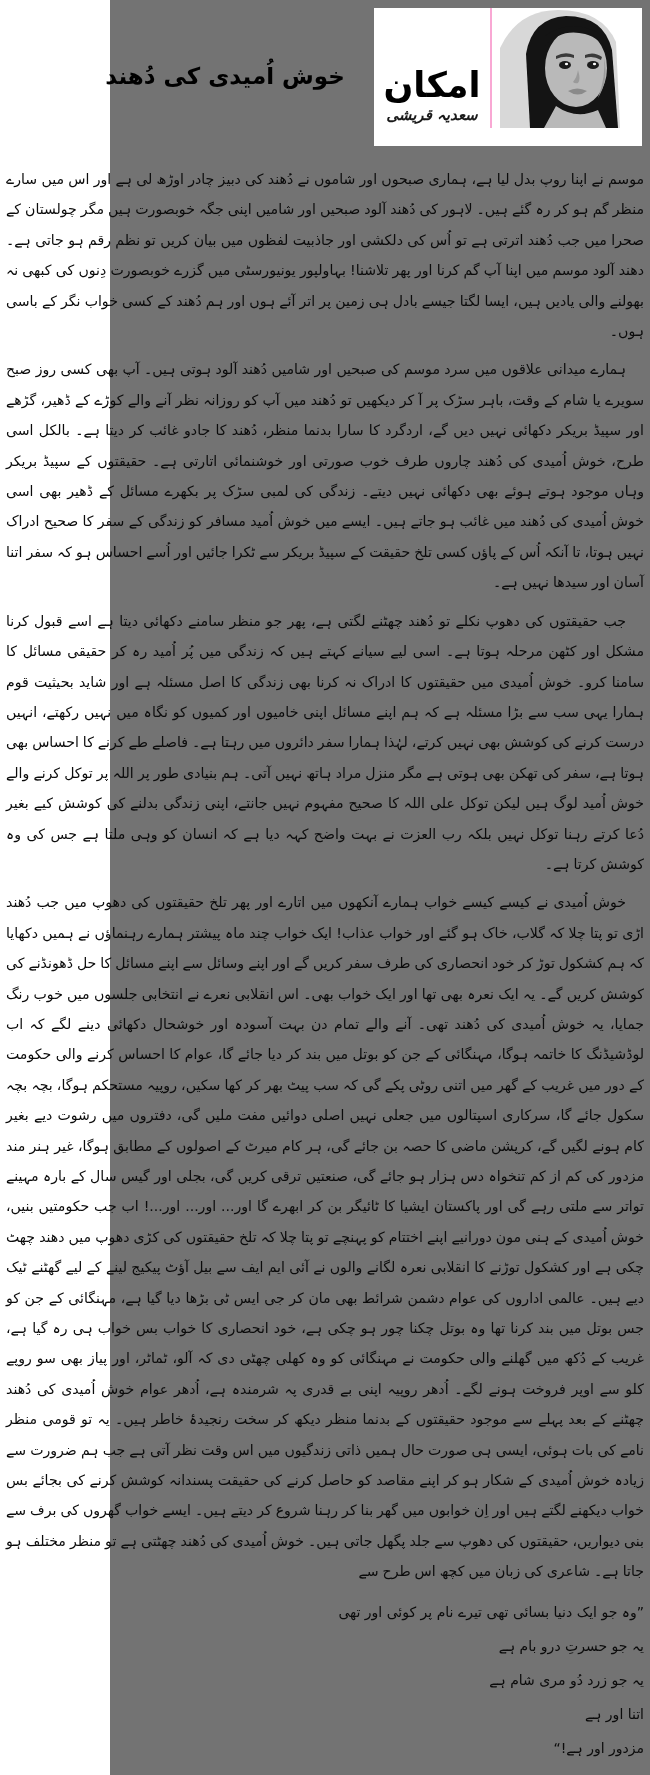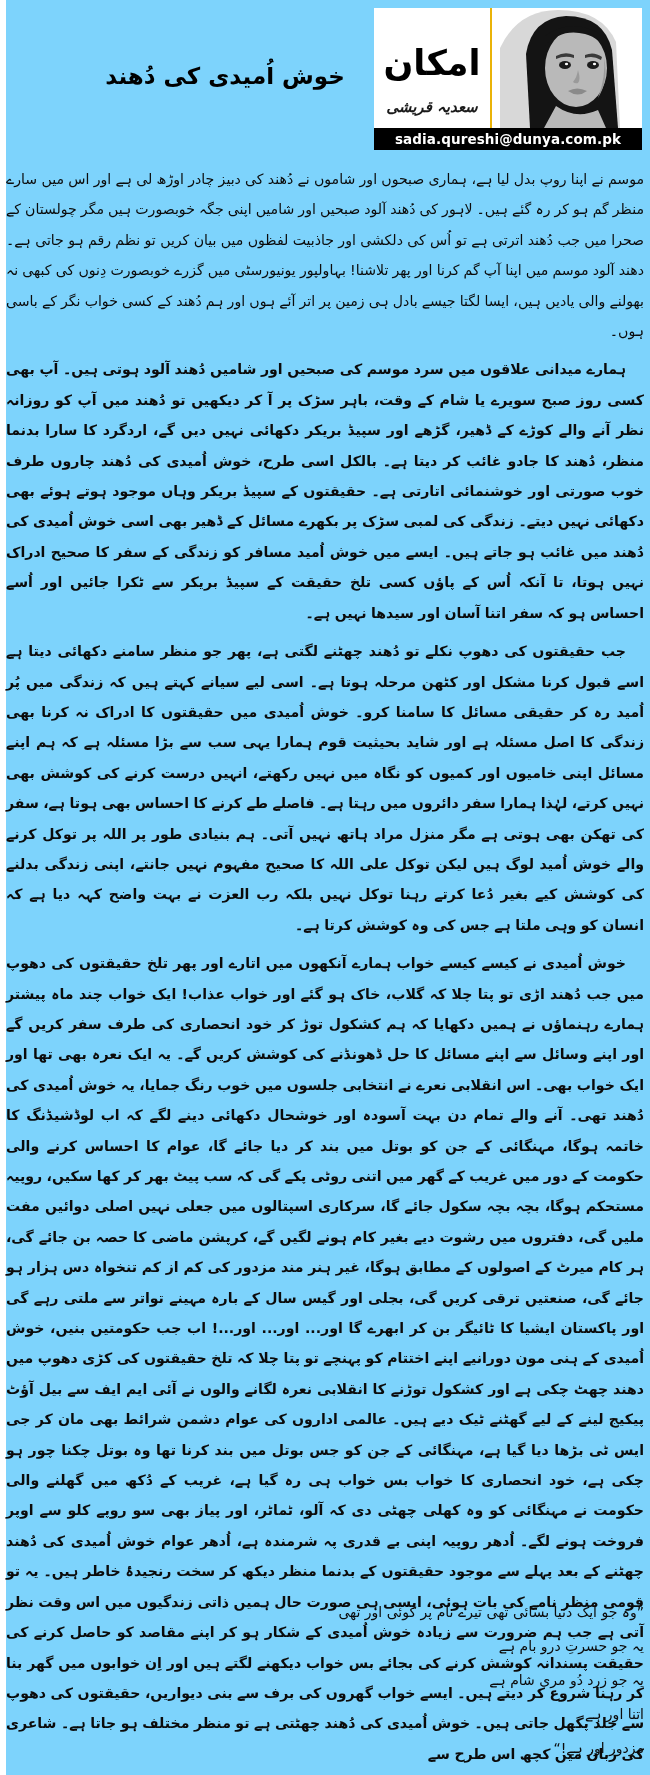--- a/index.html
+++ b/index.html
@@ -12,25 +12,25 @@
     width: 650px;
     height: 1775px;
     position: relative;
     overflow: hidden;
     font-family: "DejaVu Sans", "Liberation Sans", sans-serif;
     color: #111111;
   }
 
   .page {
     position: relative;
-    width: 644px;
+    width: 540px;
     height: 1775px;
     box-sizing: border-box;
     padding: 0;
-    background: #7dd3fc;
+    background: #737373;
   }
 
   
   .masthead {
     position: relative;
     width: 650px;
     height: 152px;
     display: block;
   }
 
@@ -54,43 +54,43 @@
   }
   .author-photo svg { display:block; width:150px; height:120px; }
 
   .brand-box {
     position: absolute;
     top: 0;
     right: 150px;
     width: 118px;
     height: 120px;
     background: #ffffff;
-    border-right: 2px solid #eab308;
+    border-right: 2px solid #f9a8d4;
     display: flex;
     flex-direction: column;
     align-items: center;
     justify-content: flex-end;
-    padding-bottom: 12px;
+    padding-bottom: 4px;
     box-sizing: border-box;
   }
   .brand-title {
     font-family: "DejaVu Sans", sans-serif;
     font-size: 35px;
     font-weight: 700;
     line-height: 1.05;
     color: #000;
     letter-spacing: 0px;
     direction: rtl;
   }
   .brand-author {
     font-family: "DejaVu Sans", sans-serif;
     font-size: 15px;
     font-weight: 600;
     color: #1a1a1a;
-    margin-top: 16px;
+    margin-top: 2px;
     direction: rtl;
     font-style: italic;
   }
 
   .email-bar {
     position: absolute;
     top: 120px;
     right: 0;
     width: 268px;
     height: 22px;
@@ -139,21 +139,20 @@
   }
 
   .article p {
     margin: 8px 0 0 0;
     text-align: justify;
     text-align-last: right;
     text-justify: inter-word;
   }
   .article p.indent {
     text-indent: 18px;
-    font-weight: bold;
   }
 
   
   .poetry {
     position: absolute;
     right: 6px;
     left: 6px;
     top: 1595px;
     direction: rtl;
     text-align: right;
@@ -217,21 +216,20 @@
 
           <path class="ph-shade" d="M112 50 q5 22 -6 40 q8 -22 6 -40 Z"></path>
         </svg>
       </div>
 
       <div class="brand-box">
         <div class="brand-title">امکان</div>
         <div class="brand-author">سعدیہ قریشی</div>
       </div>
 
-      <div class="email-bar">sadia.qureshi@dunya.com.pk</div>
     </div>
   </div>
 
   <div class="article">
     <p>موسم نے اپنا روپ بدل لیا ہے، ہماری صبحوں اور شاموں نے دُھند کی دبیز چادر اوڑھ لی ہے اور اس میں سارے منظر گم ہو کر رہ گئے ہیں۔ لاہور کی دُھند آلود صبحیں اور شامیں اپنی جگہ خوبصورت ہیں مگر چولستان کے صحرا میں جب دُھند اترتی ہے تو اُس کی دلکشی اور جاذبیت لفظوں میں بیان کریں تو نظم رقم ہو جاتی ہے۔ دھند آلود موسم میں اپنا آپ گم کرنا اور پھر تلاشنا! بہاولپور یونیورسٹی میں گزرے خوبصورت دِنوں کی کبھی نہ بھولنے والی یادیں ہیں، ایسا لگتا جیسے بادل ہی زمین پر اتر آئے ہوں اور ہم دُھند کے کسی خواب نگر کے باسی ہوں۔</p>
     <p class="indent">ہمارے میدانی علاقوں میں سرد موسم کی صبحیں اور شامیں دُھند آلود ہوتی ہیں۔ آپ بھی کسی روز صبح سویرے یا شام کے وقت، باہر سڑک پر آ کر دیکھیں تو دُھند میں آپ کو روزانہ نظر آنے والے کوڑے کے ڈھیر، گڑھے اور سپیڈ بریکر دکھائی نہیں دیں گے، اردگرد کا سارا بدنما منظر، دُھند کا جادو غائب کر دیتا ہے۔ بالکل اسی طرح، خوش اُمیدی کی دُھند چاروں طرف خوب صورتی اور خوشنمائی اتارتی ہے۔ حقیقتوں کے سپیڈ بریکر وہاں موجود ہوتے ہوئے بھی دکھائی نہیں دیتے۔ زندگی کی لمبی سڑک پر بکھرے مسائل کے ڈھیر بھی اسی خوش اُمیدی کی دُھند میں غائب ہو جاتے ہیں۔ ایسے میں خوش اُمید مسافر کو زندگی کے سفر کا صحیح ادراک نہیں ہوتا، تا آنکہ اُس کے پاؤں کسی تلخ حقیقت کے سپیڈ بریکر سے ٹکرا جائیں اور اُسے احساس ہو کہ سفر اتنا آسان اور سیدھا نہیں ہے۔</p>
     <p class="indent">جب حقیقتوں کی دھوپ نکلے تو دُھند چھٹنے لگتی ہے، پھر جو منظر سامنے دکھائی دیتا ہے اسے قبول کرنا مشکل اور کٹھن مرحلہ ہوتا ہے۔ اسی لیے سیانے کہتے ہیں کہ زندگی میں پُر اُمید رہ کر حقیقی مسائل کا سامنا کرو۔ خوش اُمیدی میں حقیقتوں کا ادراک نہ کرنا بھی زندگی کا اصل مسئلہ ہے اور شاید بحیثیت قوم ہمارا یہی سب سے بڑا مسئلہ ہے کہ ہم اپنے مسائل اپنی خامیوں اور کمیوں کو نگاہ میں نہیں رکھتے، انہیں درست کرنے کی کوشش بھی نہیں کرتے، لہٰذا ہمارا سفر دائروں میں رہتا ہے۔ فاصلے طے کرنے کا احساس بھی ہوتا ہے، سفر کی تھکن بھی ہوتی ہے مگر منزل مراد ہاتھ نہیں آتی۔ ہم بنیادی طور پر اللہ پر توکل کرنے والے خوش اُمید لوگ ہیں لیکن توکل علی اللہ کا صحیح مفہوم نہیں جانتے، اپنی زندگی بدلنے کی کوشش کیے بغیر دُعا کرتے رہنا توکل نہیں بلکہ رب العزت نے بہت واضح کہہ دیا ہے کہ انسان کو وہی ملتا ہے جس کی وہ کوشش کرتا ہے۔</p>
     <p class="indent">خوش اُمیدی نے کیسے کیسے خواب ہمارے آنکھوں میں اتارے اور پھر تلخ حقیقتوں کی دھوپ میں جب دُھند اڑی تو پتا چلا کہ گلاب، خاک ہو گئے اور خواب عذاب! ایک خواب چند ماہ پیشتر ہمارے رہنماؤں نے ہمیں دکھایا کہ ہم کشکول توڑ کر خود انحصاری کی طرف سفر کریں گے اور اپنے وسائل سے اپنے مسائل کا حل ڈھونڈنے کی کوشش کریں گے۔ یہ ایک نعرہ بھی تھا اور ایک خواب بھی۔ اس انقلابی نعرے نے انتخابی جلسوں میں خوب رنگ جمایا، یہ خوش اُمیدی کی دُھند تھی۔ آنے والے تمام دن بہت آسودہ اور خوشحال دکھائی دینے لگے کہ اب لوڈشیڈنگ کا خاتمہ ہوگا، مہنگائی کے جن کو بوتل میں بند کر دیا جائے گا، عوام کا احساس کرنے والی حکومت کے دور میں غریب کے گھر میں اتنی روٹی پکے گی کہ سب پیٹ بھر کر کھا سکیں، روپیہ مستحکم ہوگا، بچہ بچہ سکول جائے گا، سرکاری اسپتالوں میں جعلی نہیں اصلی دوائیں مفت ملیں گی، دفتروں میں رشوت دیے بغیر کام ہونے لگیں گے، کرپشن ماضی کا حصہ بن جائے گی، ہر کام میرٹ کے اصولوں کے مطابق ہوگا، غیر ہنر مند مزدور کی کم از کم تنخواہ دس ہزار ہو جائے گی، صنعتیں ترقی کریں گی، بجلی اور گیس سال کے بارہ مہینے تواتر سے ملتی رہے گی اور پاکستان ایشیا کا ٹائیگر بن کر ابھرے گا اور... اور... اور...! اب جب حکومتیں بنیں، خوش اُمیدی کے ہنی مون دورانیے اپنے اختتام کو پہنچے تو پتا چلا کہ تلخ حقیقتوں کی کڑی دھوپ میں دھند چھٹ چکی ہے اور کشکول توڑنے کا انقلابی نعرہ لگانے والوں نے آئی ایم ایف سے بیل آؤٹ پیکیج لینے کے لیے گھٹنے ٹیک دیے ہیں۔ عالمی اداروں کی عوام دشمن شرائط بھی مان کر جی ایس ٹی بڑھا دیا گیا ہے، مہنگائی کے جن کو جس بوتل میں بند کرنا تھا وہ بوتل چکنا چور ہو چکی ہے، خود انحصاری کا خواب بس خواب ہی رہ گیا ہے، غریب کے دُکھ میں گھلنے والی حکومت نے مہنگائی کو وہ کھلی چھٹی دی کہ آلو، ٹماٹر، اور پیاز بھی سو روپے کلو سے اوپر فروخت ہونے لگے۔ اُدھر روپیہ اپنی بے قدری پہ شرمندہ ہے، اُدھر عوام خوش اُمیدی کی دُھند چھٹنے کے بعد پہلے سے موجود حقیقتوں کے بدنما منظر دیکھ کر سخت رنجیدۂ خاطر ہیں۔ یہ تو قومی منظر نامے کی بات ہوئی، ایسی ہی صورت حال ہمیں ذاتی زندگیوں میں اس وقت نظر آتی ہے جب ہم ضرورت سے زیادہ خوش اُمیدی کے شکار ہو کر اپنے مقاصد کو حاصل کرنے کی حقیقت پسندانہ کوشش کرنے کی بجائے بس خواب دیکھنے لگتے ہیں اور اِن خوابوں میں گھر بنا کر رہنا شروع کر دیتے ہیں۔ ایسے خواب گھروں کی برف سے بنی دیواریں، حقیقتوں کی دھوپ سے جلد پگھل جاتی ہیں۔ خوش اُمیدی کی دُھند چھٹتی ہے تو منظر مختلف ہو جاتا ہے۔ شاعری کی زبان میں کچھ اس طرح سے</p>
   </div>
 

